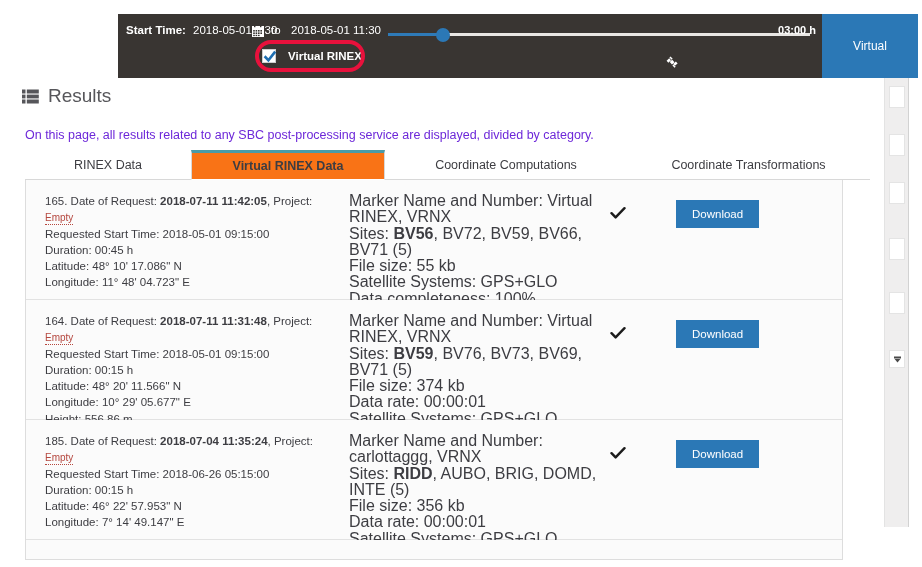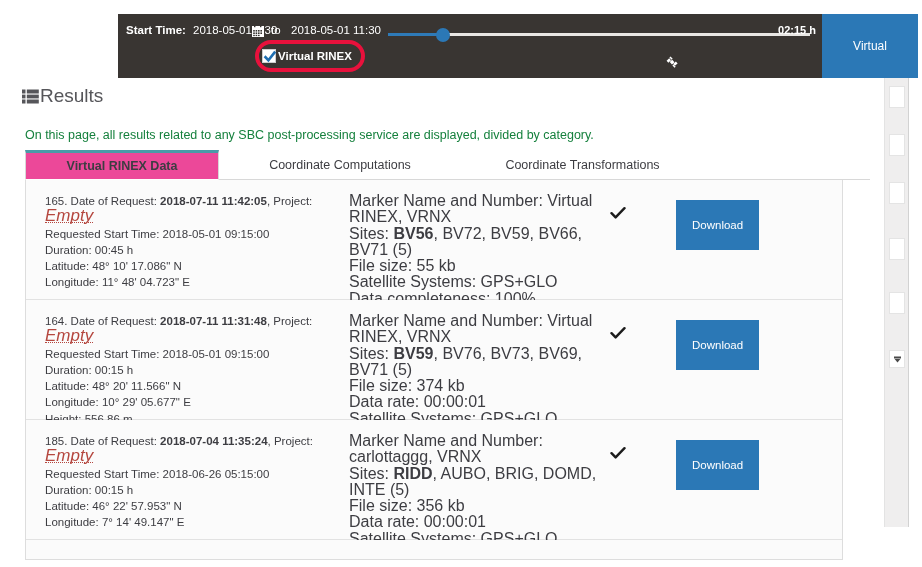--- a/index.html
+++ b/index.html
@@ -86,62 +86,62 @@
 
   
   .red-box {
     position:absolute; left:255px; top:40px; width:110px; height:32px;
     border:4px solid #e8113c; border-radius:16px;
     pointer-events:none;
   }
 
   .vrinex-chip {
     position:absolute; left:262px; top:46px; height:20px;
-    display:flex; align-items:center; gap:2px;
+    display:flex; align-items:center; gap:12px;
   }
   .vr-check {
     width:14px; height:14px; background:#ffffff;
     border:1px solid #cfcfcf; position:relative;
   }
   .vr-check svg { position:absolute; left:0px; top:0px; }
   .vr-label { color:#ffffff; font-size:11.5px; font-weight:bold; white-space:nowrap; }
 
   
   .page {
     position:absolute; left:0; top:78px; width:894px; height:489px;
     background:#ffffff;
   }
 
   .page-title {
     position:absolute; left:22px; top:8px;
     font-size:19px; color:#56565a; font-weight:normal;
-    display:flex; align-items:center; gap:1px; line-height:1;
+    display:flex; align-items:center; gap:9px; line-height:1;
   }
   .title-icon { width:17px; height:15px; flex:0 0 auto; }
 
   .page-desc {
-    position:absolute; left:25px; top:50px; font-size:12.5px; color:#15803d;
+    position:absolute; left:25px; top:50px; font-size:12.5px; color:#6d28d9;
     white-space:nowrap;
   }
 
   
   .tabs {
     position:absolute; left:25px; top:72px; width:845px; height:30px;
     border-bottom:1px solid #d8d8d8;
     display:flex; align-items:stretch;
   }
   .tab {
     flex:0 0 auto; display:flex; align-items:center; justify-content:center;
     font-size:12.5px; color:#3d3d42; cursor:pointer;
     border:1px solid transparent; border-bottom:none; position:relative;
     background:transparent; padding:0 10px;
   }
   .tab.active {
     font-weight:bold;
-    background:#ec4899;
+    background:#f97316;
     border:1px solid #d8d8d8; border-bottom:1px solid #ffffff;
     border-top:3px solid #4a9ba8;
     margin-bottom:-1px;
   }
 
   
   .results-panel {
     position:absolute; left:25px; top:102px; width:818px; height:380px;
     border:1px solid #dddddd; border-top:none;
     background:#fbfbfb; overflow:hidden;
@@ -154,33 +154,33 @@
   .col-left {
     position:absolute; left:19px; top:13px; width:278px;
     font-size:11.5px; color:#3d3d42; line-height:16.3px;
   }
   .col-mid {
     position:absolute; left:299px; top:13px; width:265px;
     font-size:16px; color:#3d3d42; line-height:16.3px;margin-left:24px;
   }
   .b { font-weight:bold; }
   .empty-link {
-    color:#b5473f; font-style:italic; font-size:17px;
+    color:#b5473f; font-size:10px;
     border-bottom:1px dotted #b5473f; cursor:pointer;
     display:inline-block; line-height:13px;
   }
   .check-col {
     position:absolute; left:584px; top:25px; width:20px; height:20px;
     color:#1c1c1c;
   }
   .dl-col { position:absolute; left:650px; top:20px; }
   .dl-btn {
     background:#2b78b6; color:#ffffff; border:none;
     font-size:11.5px; font-family:"Liberation Sans", sans-serif;
-    padding:19px 16px; cursor:pointer;
+    padding:8px 16px; cursor:pointer;
   }
 
   
   .scroll-rail {
     position:absolute; left:884px; top:78px; width:38px; height:489px;
     background:#ffffff;
   }
   .rail-track {
     position:absolute; left:0px; top:0px; width:25px; height:449px;
     background:#efeeee; border-left:1px solid #e3e3e3; border-right:1px solid #d2d2d2;
@@ -238,21 +238,21 @@
 
       <span class="tb-text" style="left:153px; top:11px;">to</span>
       <span class="tb-text" style="left:173px; top:11px;">2018-05-01 11:30</span>
 
       <div class="slider-wrap">
         <div class="slider-track-filled"></div>
         <div class="slider-track-rest"></div>
         <div class="slider-thumb"></div>
       </div>
 
-      <span class="duration-text">02:15 h</span>
+      <span class="duration-text">03:00 h</span>
     </div>
 
     <div class="tb-row2">
       <input class="project-field" type="text" value="" placeholder="(Project name)" style="">
 
       <span class="sat-icon" style="left:548px; top:9px;">
         <svg width="13" height="13" viewBox="0 0 13 13">
           <g fill="#ffffff">
             <rect x="1" y="3.2" width="3.6" height="2.6" transform="rotate(-42 2.8 4.5)"></rect>
             <rect x="7.6" y="6.4" width="3.6" height="2.6" transform="rotate(-42 9.4 7.7)"></rect>
@@ -292,20 +292,23 @@
           <rect x="0" y="10.5" width="3.5" height="4" fill="#56565a"></rect>
           <rect x="4.8" y="10.5" width="12" height="4" fill="#56565a"></rect>
         </svg>
       </span>
       <span>Results</span>
     </div>
 
     <div class="page-desc">On this page, all results related to any SBC post-processing service are displayed, divided by category.</div>
 
     <div class="tabs">
+      <div class="tab" style="width:166px;">
+        <span>RINEX Data</span>
+      </div>
       <div class="tab active" style="width:194px;">
         <span>Virtual RINEX Data</span>
       </div>
       <div class="tab" style="width:242px;">
         <span>Coordinate Computations</span>
       </div>
       <div class="tab" style="width:243px;">
         <span>Coordinate Transformations</span>
       </div>
     </div>

